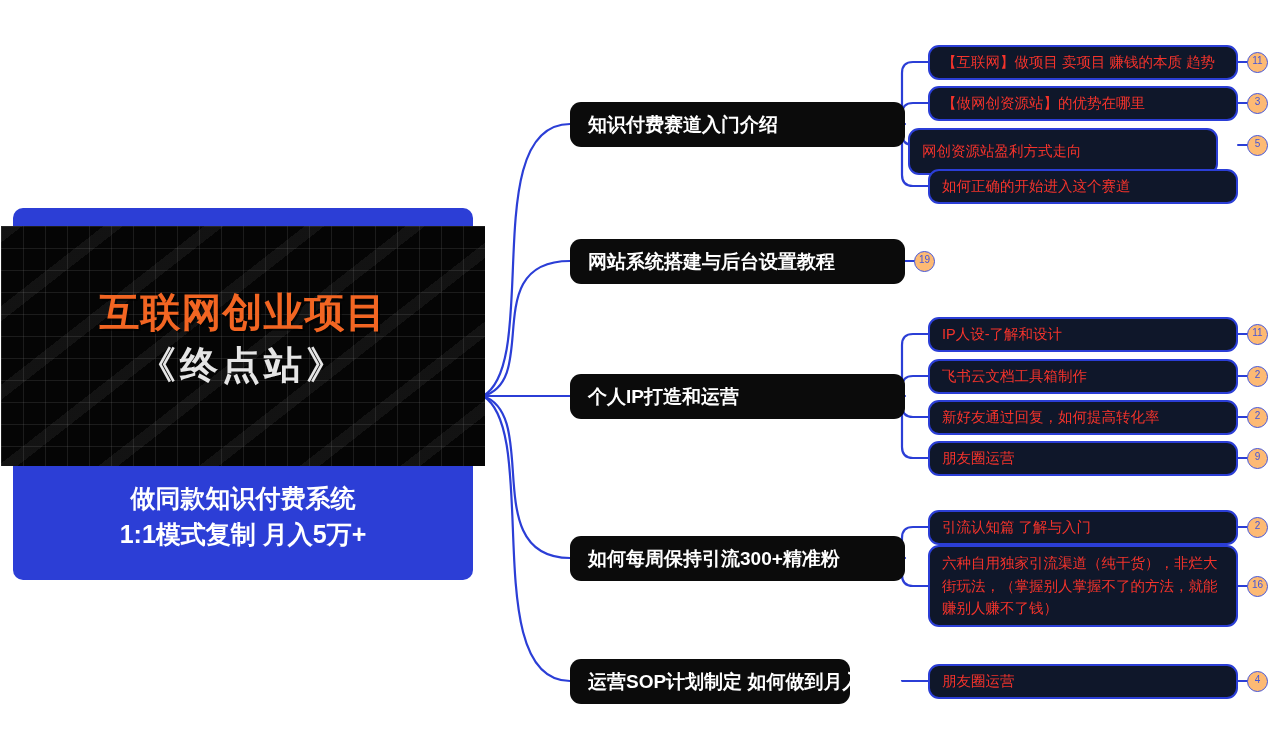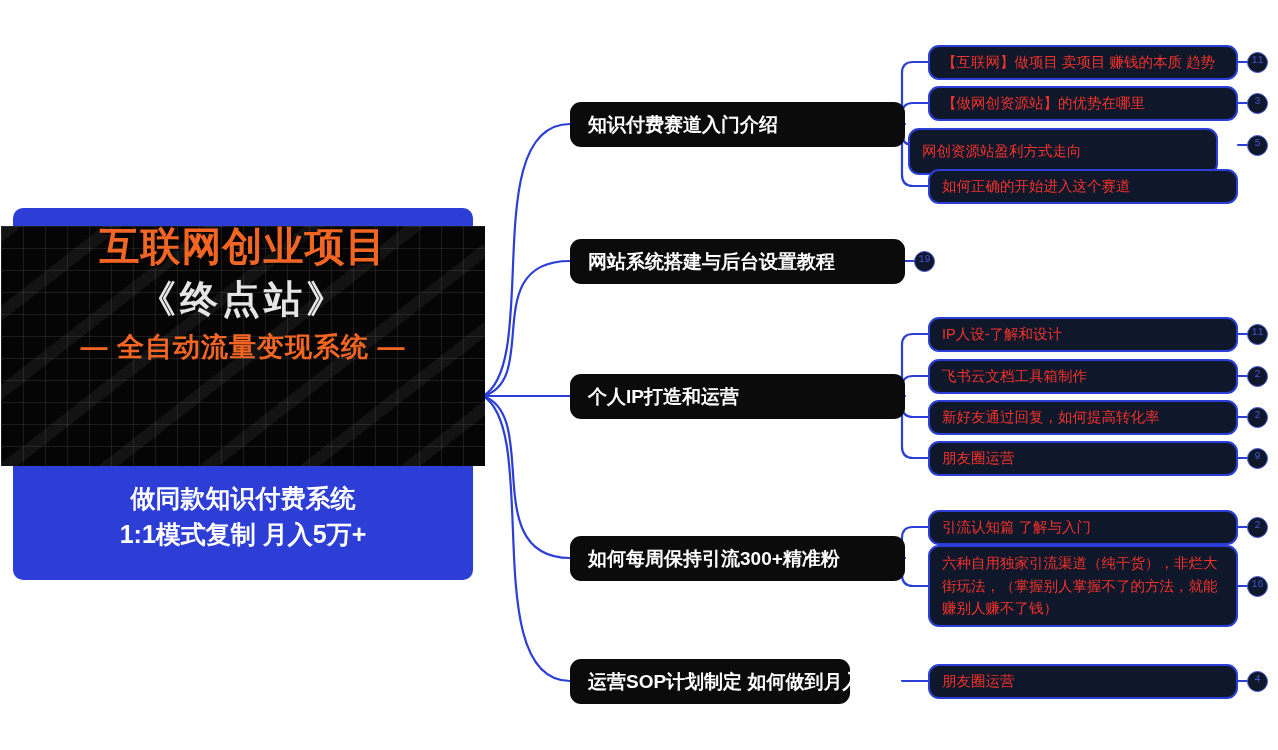--- a/index.html
+++ b/index.html
@@ -47,20 +47,21 @@
   }
   .poster {
     position: relative;
     width: 484px;
     height: 240px;
     background: #050505;
     overflow: hidden;
     display: flex;
     flex-direction: column;
     align-items: center;
+    justify-content: center;
   }
   .poster-grid {
     position: absolute;
     inset: 0;
     background-image:
       linear-gradient(to right, rgba(120,120,120,0.20) 1px, transparent 1px),
       linear-gradient(to bottom, rgba(120,120,120,0.20) 1px, transparent 1px);
     background-size: 22px 22px;
   }
   .poster-wm {
@@ -138,26 +139,26 @@
   }
   .leaf-text { display: block; }
 
   
   .badge {
     position: absolute;
     width: 19px;
     height: 19px;
     border: 1.5px solid #4455d8;
     border-radius: 50%;
-    background: #0f172a;
+    background: #fdba74;
     color: #4455d8;
     font-size: 10px;
     line-height: 16px;
     text-align: center;
-    font-family: Liberation Mono, monospace;
+    font-family: Liberation Sans, sans-serif;
   }
 </style>
 </head>
 <body>
 
 <div id="canvas">
 
   <svg id="links" viewBox="0 0 1278 750">
       <path d="M 483 396 C 541 363.36, 478 124, 570 124" fill="none" stroke="#2b3ed6" stroke-width="2.2" stroke-linecap="round"></path>
       <path d="M 905 124 L 902 124" fill="none" stroke="#2b3ed6" stroke-width="2.2" stroke-linecap="round"></path>
@@ -191,21 +192,20 @@
       <path d="M 902 681 L 928 681" fill="none" stroke="#2b3ed6" stroke-width="2.2" stroke-linecap="round"></path>
       <path d="M 1238 681 L 1247 681" fill="none" stroke="#2b3ed6" stroke-width="2" stroke-linecap="round"></path>
     </svg>
 
   <div class="root-card">
     <div class="poster">
       <div class="poster-grid"></div>
       <div class="poster-wm"></div>
       <div class="poster-line1">互联网创业项目</div>
       <div class="poster-line2">《终点站》</div>
-      <div class="poster-line3">— 全自动流量变现系统 —</div>
     </div>
     <div class="root-sub">
       <div>做同款知识付费系统</div>
       <div>1:1模式复制  月入5万+</div>
     </div>
   </div>
 
   <div id="nodes">
       <div class="branch" style="left: 570px; top: 102px; width: 335px;">
         <span>知识付费赛道入门介绍</span>

